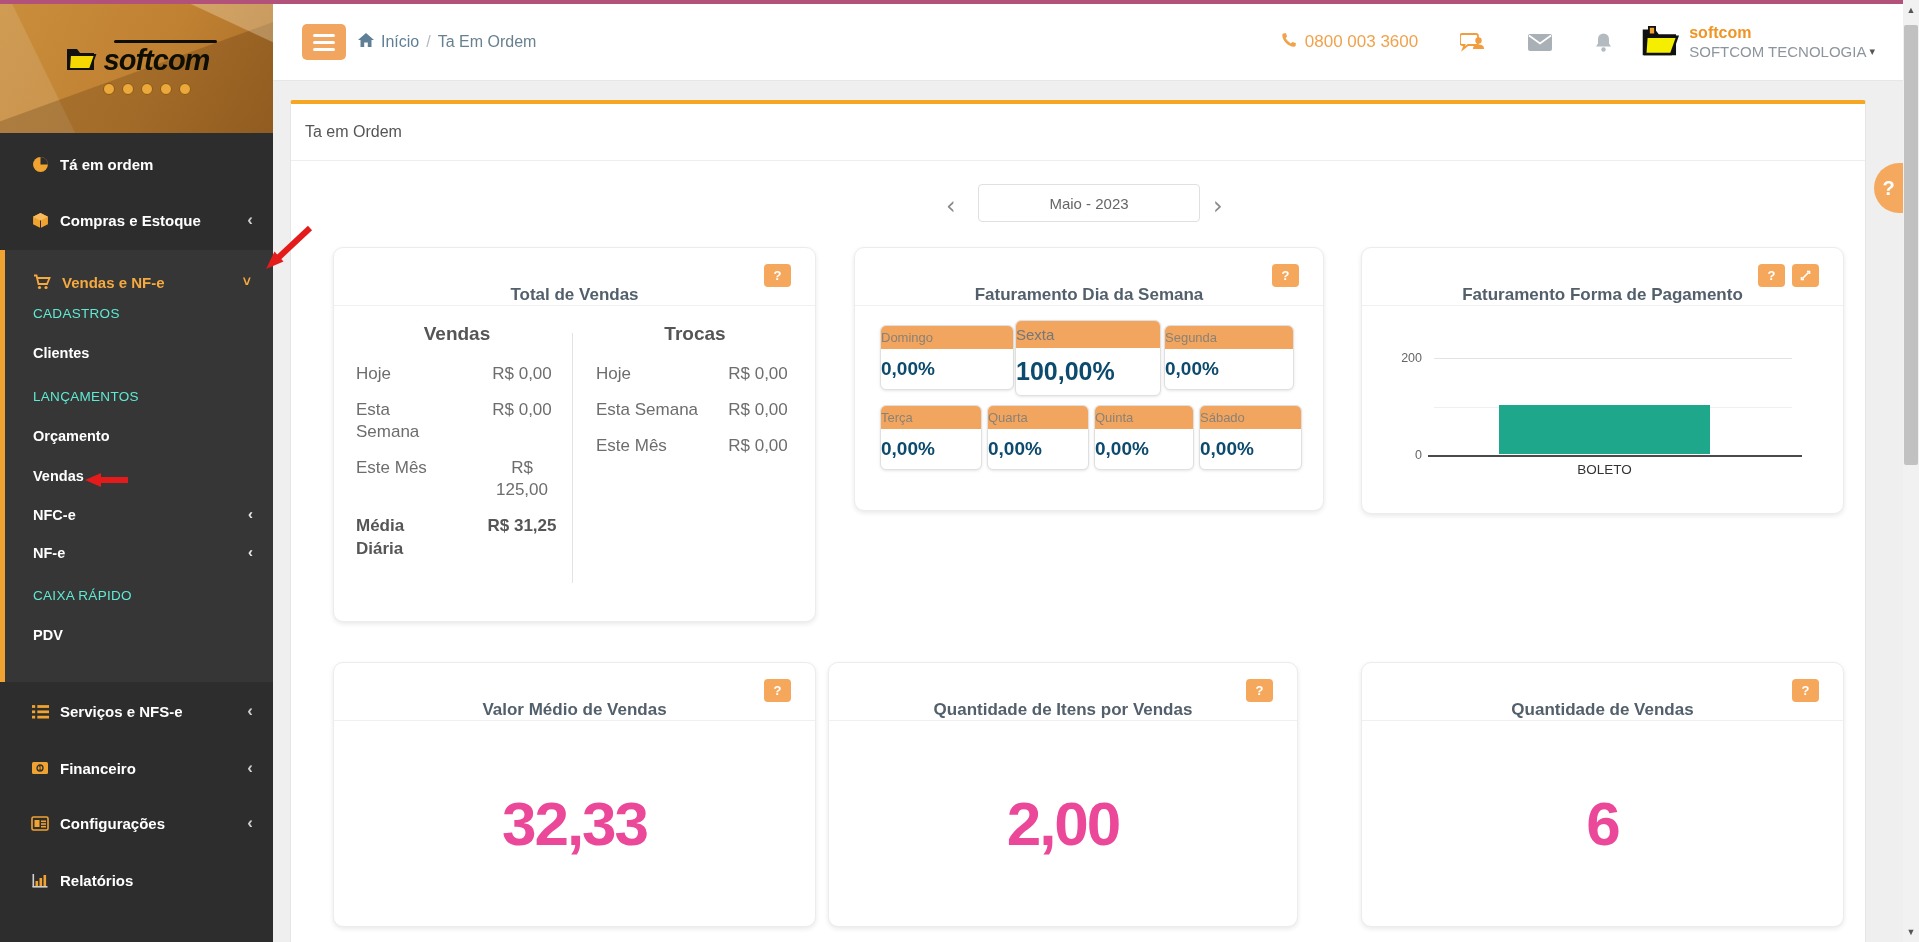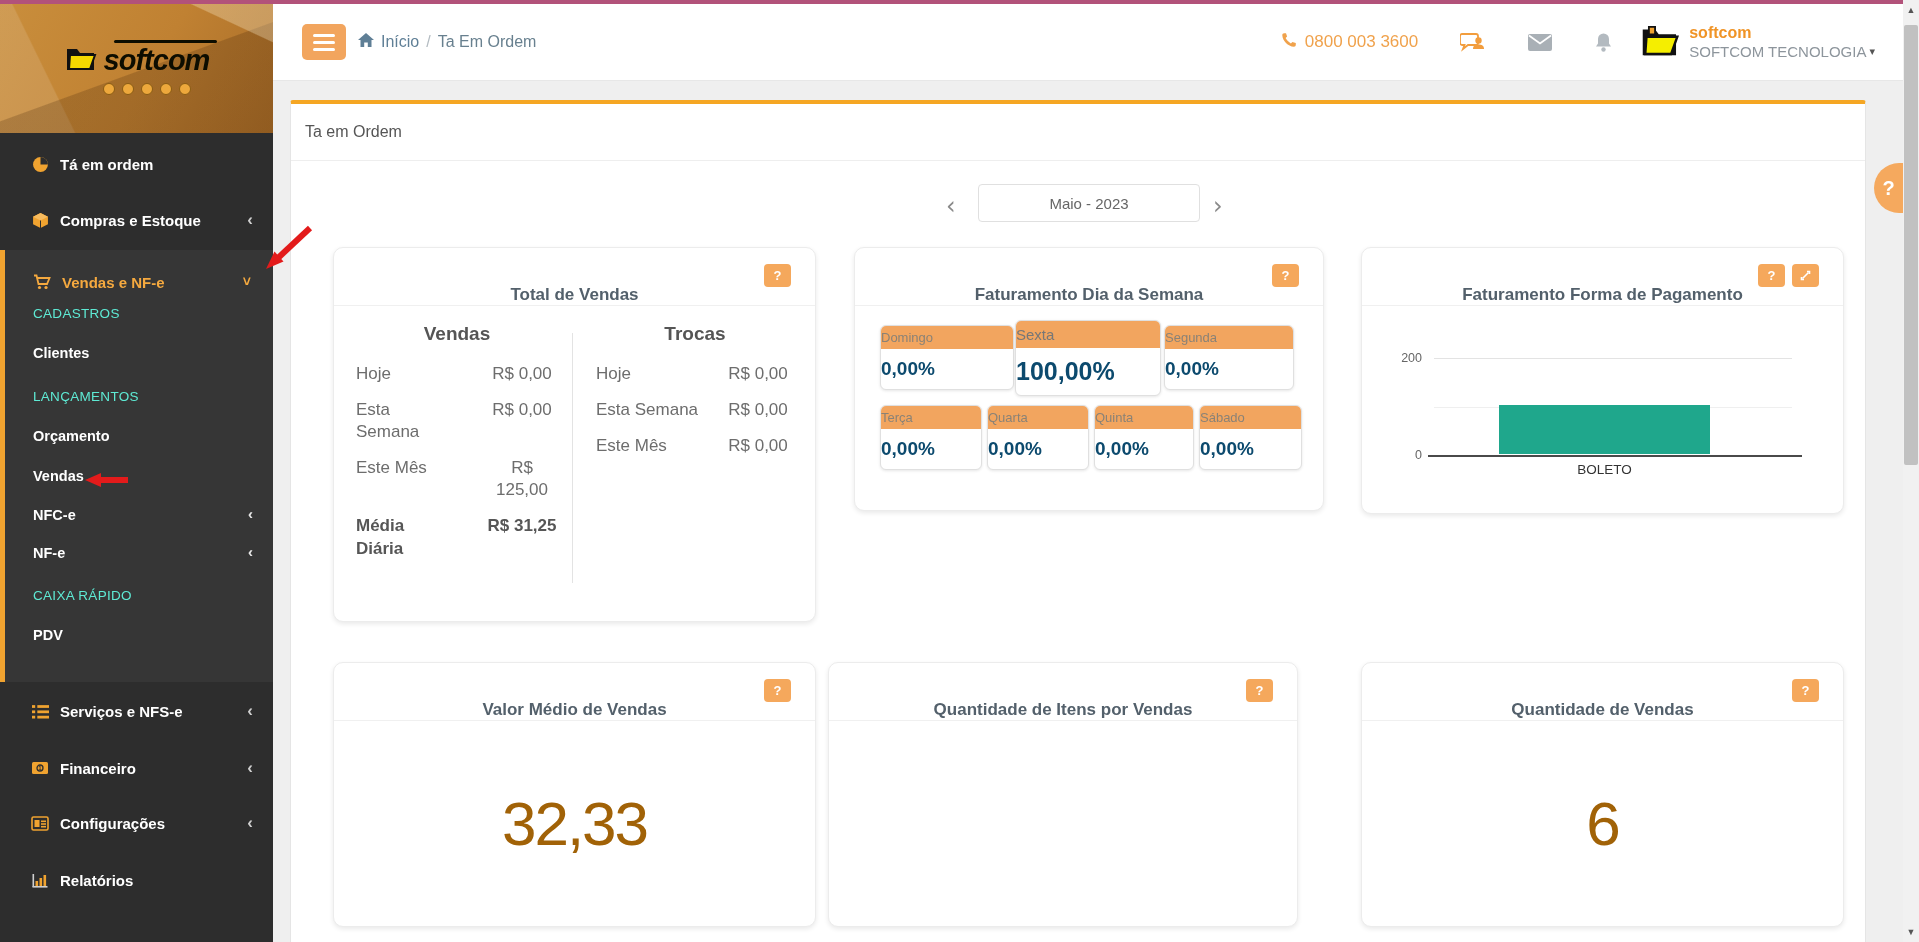--- a/index.html
+++ b/index.html
@@ -84,21 +84,21 @@
   .day-card.hl .day-val{font-size:25px;}
   
   .gridline{position:absolute;height:1px;background:#e3e3e3;}
   .gridline.mid{background:#efefef;}
   .axisline{position:absolute;height:2px;background:#4a4a4a;}
   .ytick{position:absolute;font-size:12.5px;color:#666;width:40px;text-align:right;}
   .chart-bar{position:absolute;background:#1fa78c;}
   .xcat{position:absolute;font-size:13.5px;color:#333;text-align:center;}
   
   .metric-body{height:205px;display:flex;align-items:center;justify-content:center;padding-bottom:14px;}
-  .metric-value{font-size:62px;font-weight:normal;color:#a16207;letter-spacing:-2px;}
+  .metric-value{font-size:62px;font-weight:bold;color:#ec4899;letter-spacing:-2px;}
   
   .help-tab{position:absolute;left:1874px;top:163px;width:29px;height:50px;background:#f5a95e;
     border-radius:25px 0 0 25px;display:flex;align-items:center;justify-content:center;
     color:#fff;font-weight:bold;font-size:20px;cursor:pointer;z-index:50;}
   .scrollbar{position:absolute;left:1903px;top:0;width:16px;height:942px;background:#f1f1f1;z-index:60;}
   .scroll-arrow{position:absolute;left:0;width:16px;height:16px;color:#555;font-size:9px;
     display:flex;align-items:center;justify-content:center;cursor:pointer;}
   .scroll-thumb{position:absolute;left:1px;top:25px;width:14px;height:440px;background:#c1c1c1;border-radius:2px;cursor:pointer;}
   .annotation{position:absolute;z-index:70;pointer-events:none;}
 </style>
@@ -412,20 +412,23 @@
     </div>
     <div class="metric-body">
         <span class="metric-value">32,33</span>
       </div>
   </section>
   <section class="card" style="left:537px;top:558px;width:470px;height:265px">
     <div class="card-head">
       <span class="card-title">Quantidade de Itens por Vendas</span>
       <span class="mini-btn" style="right:24px">?</span>
     </div>
+    <div class="metric-body">
+        <span class="metric-value">2,00</span>
+      </div>
   </section>
   <section class="card" style="left:1070px;top:558px;width:483px;height:265px">
     <div class="card-head">
       <span class="card-title">Quantidade de Vendas</span>
       <span class="mini-btn" style="right:24px">?</span>
     </div>
     <div class="metric-body">
         <span class="metric-value">6</span>
       </div>
   </section>

